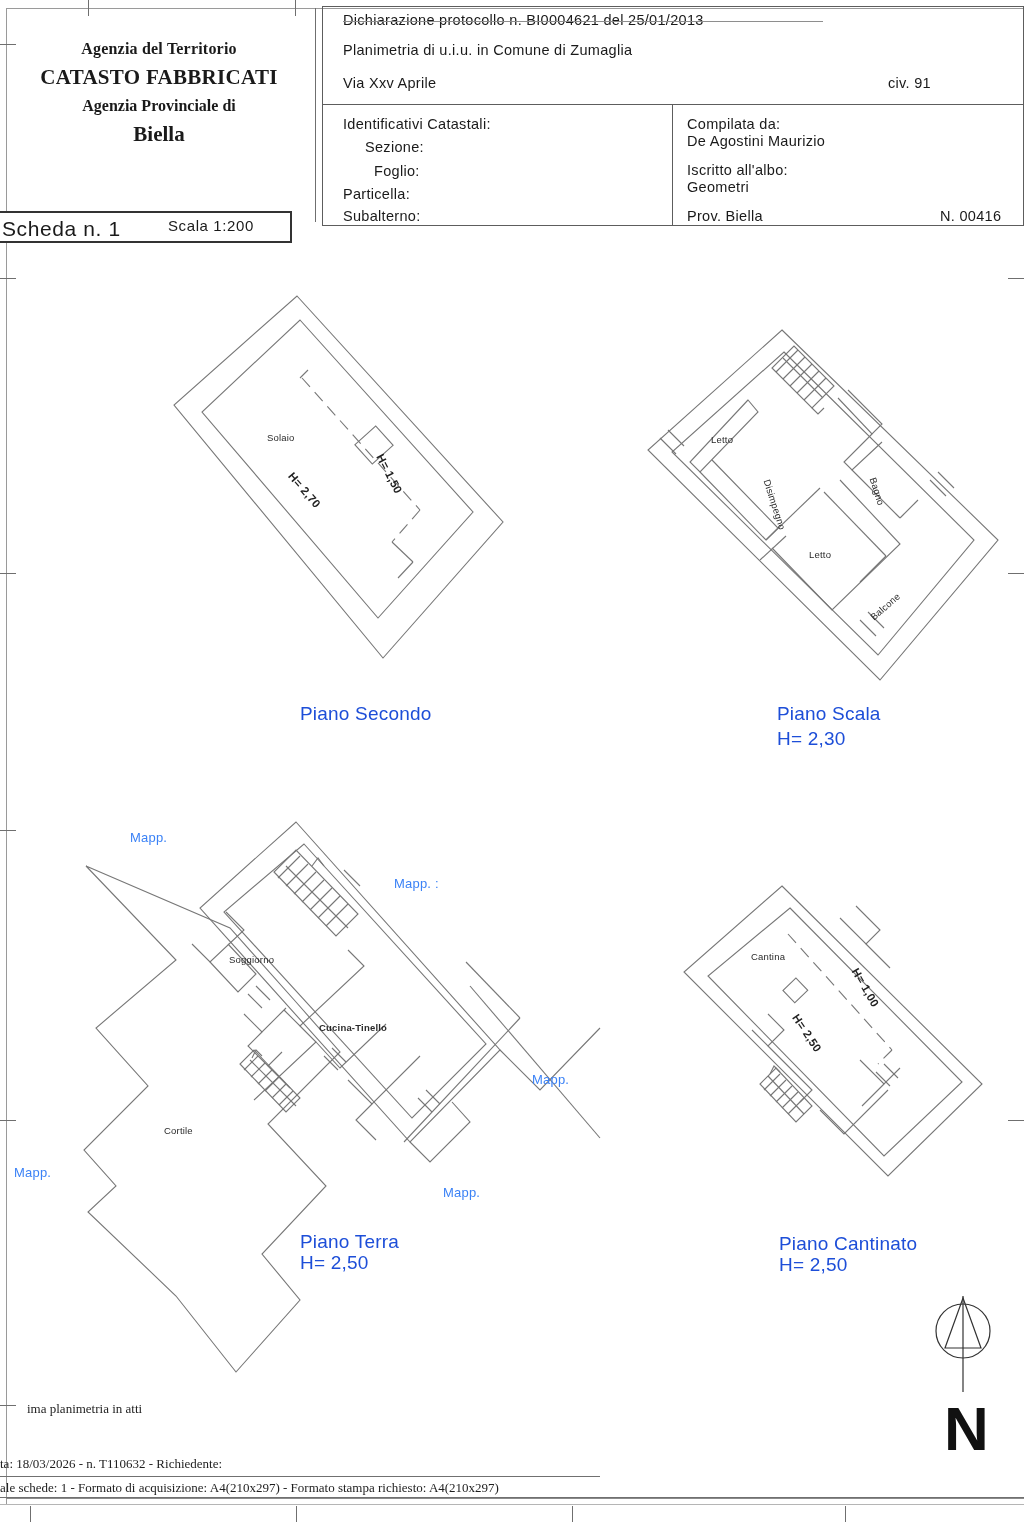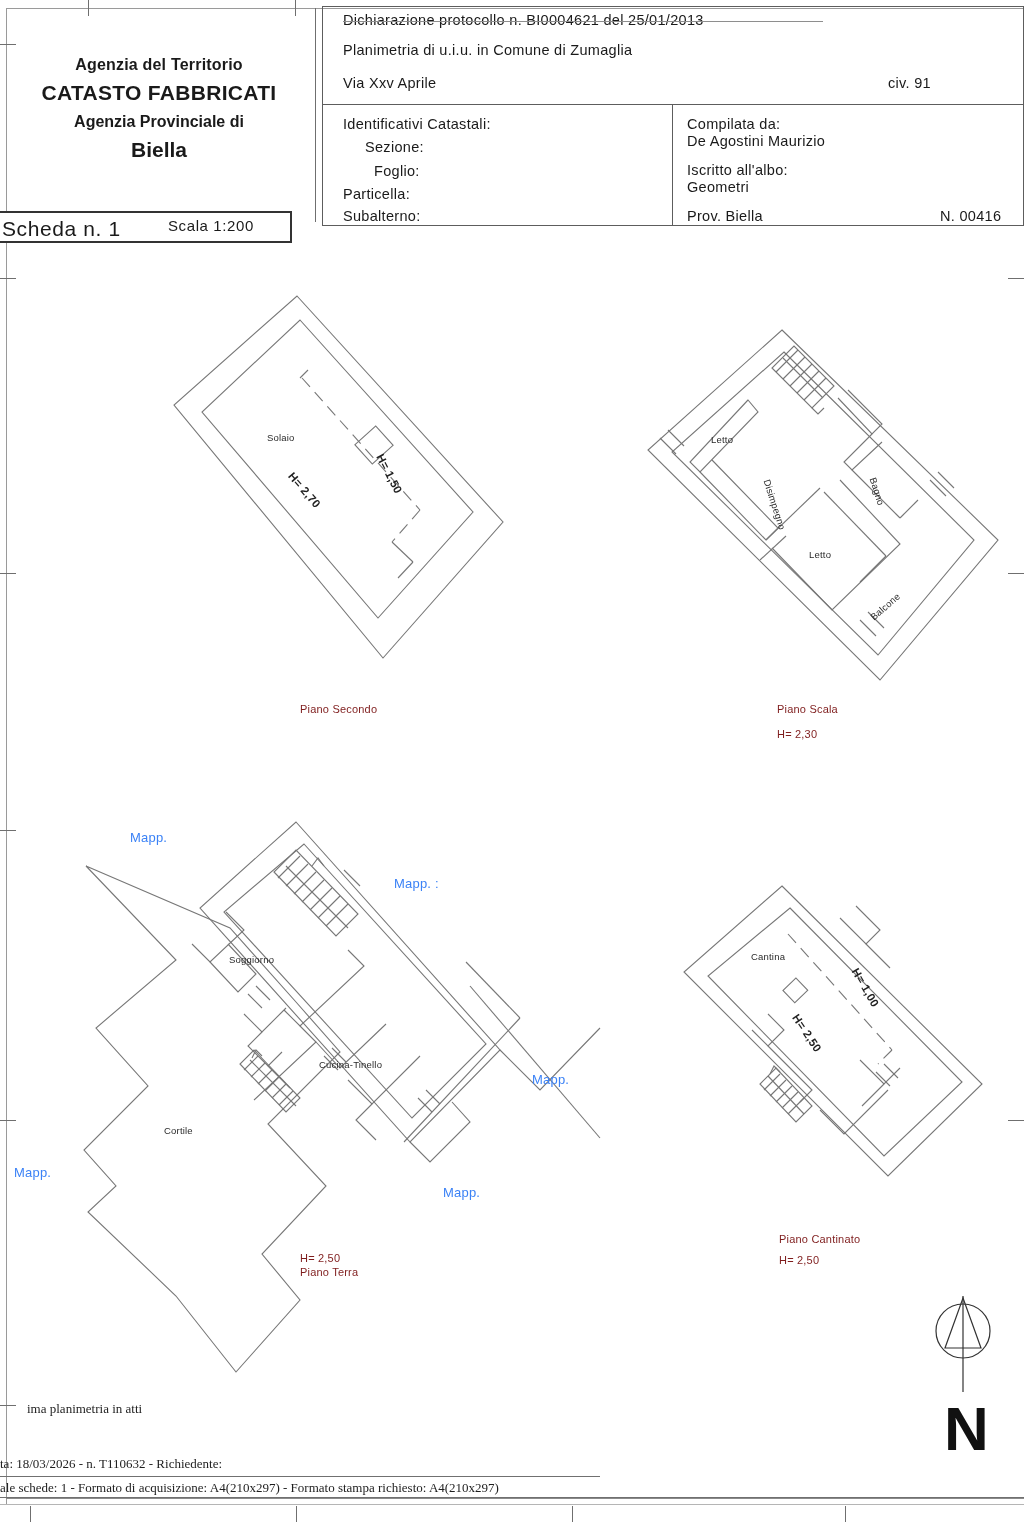--- a/index.html
+++ b/index.html
@@ -42,24 +42,25 @@
   .tick-v { position: absolute; width: 1px; height: 16px; background: #6f6f6f; }
 
   
   .hdr-left-box {
     position: absolute; left: 6px; top: 8px;
     width: 310px; height: 214px;
     border-right: 1px solid #6f6f6f;
     box-sizing: border-box;
   }
   .agency-wrap {
-    position: absolute; left: 6px; top: 54px;
+    position: absolute; left: 6px; top: 38px;
     width: 306px;
     text-align: center;
     line-height: 1.38;
+    font-family: Liberation Serif, serif;
   }
   .agency-l1 { font-size: 16px; font-weight: 700; letter-spacing: .2px; }
   .agency-l2 { font-size: 21px; font-weight: 700; letter-spacing: .3px; margin-top: 3px; }
   .agency-l3 { font-size: 16px; font-weight: 700; margin-top: 3px; }
   .agency-l4 { font-size: 21px; font-weight: 700; margin-top: 3px; }
 
   .scheda-box {
     position: absolute; left: -4px; top: 211px;
     width: 296px; height: 32px;
     border: 2px solid #333;
@@ -93,21 +94,21 @@
   .hdr-row { position: absolute; font-size: 14.5px; letter-spacing: .3px; }
 
   .strike-prot {
     position: absolute; left: 343px; top: 21px;
     width: 480px; height: 1px; background: #8e8e8e;
   }
 
   
   .plan-svg { position: absolute; left: 0; top: 0; width: 1024px; height: 1536px; pointer-events: none; }
 
-  .caption { position: absolute; font-size: 11px; color: #7f1d1d; letter-spacing: .2px; }
+  .caption { position: absolute; font-size: 19px; color: #1d4ed8; letter-spacing: .2px; }
   .room-lbl {
     position: absolute; font-size: 9.5px; color: #2a2a2a;
     letter-spacing: .2px; white-space: nowrap;
   }
   .mapp-lbl {
     position: absolute; font-size: 13px; color: #3b82f6;
     letter-spacing: .2px; white-space: nowrap;
   }
   .h-lbl {
     position: absolute; font-size: 11.5px; font-weight: 700; color: #1f1f1f;
@@ -351,30 +352,30 @@
 
   <div class="room-lbl" style="left:711px; top:434px;">Letto</div>
   <div class="room-lbl" style="left:809px; top:549px;">Letto</div>
   <div class="room-lbl" style="left:772px; top:478px; transform:rotate(72deg); transform-origin:left top;">Disimpegno</div>
   <div class="room-lbl" style="left:878px; top:476px; transform:rotate(72deg); transform-origin:left top;">Bagno</div>
   <div class="room-lbl" style="left:868px; top:614px; transform:rotate(-41deg); transform-origin:left top;">Balcone</div>
   <div class="caption" style="left:777px; top:703px;">Piano Scala</div>
   <div class="caption" style="left:777px; top:728px;">H= 2,30</div>
 
   <div class="room-lbl" style="left:229px; top:954px;">Soggiorno</div>
-  <div class="room-lbl" style="left:319px; top:1059px;">Cucina-Tinello</div>
+  <div class="room-lbl" style="left:319px; top:1022px;font-weight:bold;">Cucina-Tinello</div>
   <div class="room-lbl" style="left:164px; top:1125px;">Cortile</div>
 
   <div class="mapp-lbl" style="left:130px; top:830px;">Mapp.</div>
   <div class="mapp-lbl" style="left:394px; top:876px;">Mapp. :</div>
   <div class="mapp-lbl" style="left:532px; top:1072px;">Mapp.</div>
   <div class="mapp-lbl" style="left:14px;  top:1165px;">Mapp.</div>
   <div class="mapp-lbl" style="left:443px; top:1185px;">Mapp.</div>
 
-  <div class="caption" style="left:300px; top:1231px;margin-top:35px;">Piano Terra</div>
+  <div class="caption" style="left:300px; top:1231px;">Piano Terra</div>
   <div class="caption" style="left:300px; top:1252px;">H= 2,50</div>
 
   <div class="room-lbl" style="left:751px; top:951px;">Cantina</div>
   <div class="h-lbl" style="left:860px; top:966px; transform:rotate(60deg); transform-origin:left top;">H= 1,00</div>
   <div class="h-lbl" style="left:800px; top:1012px; transform:rotate(56deg); transform-origin:left top;">H= 2,50</div>
   <div class="caption" style="left:779px; top:1233px;">Piano Cantinato</div>
   <div class="caption" style="left:779px; top:1254px;">H= 2,50</div>
 
   <div class="north-letter">N</div>
 

